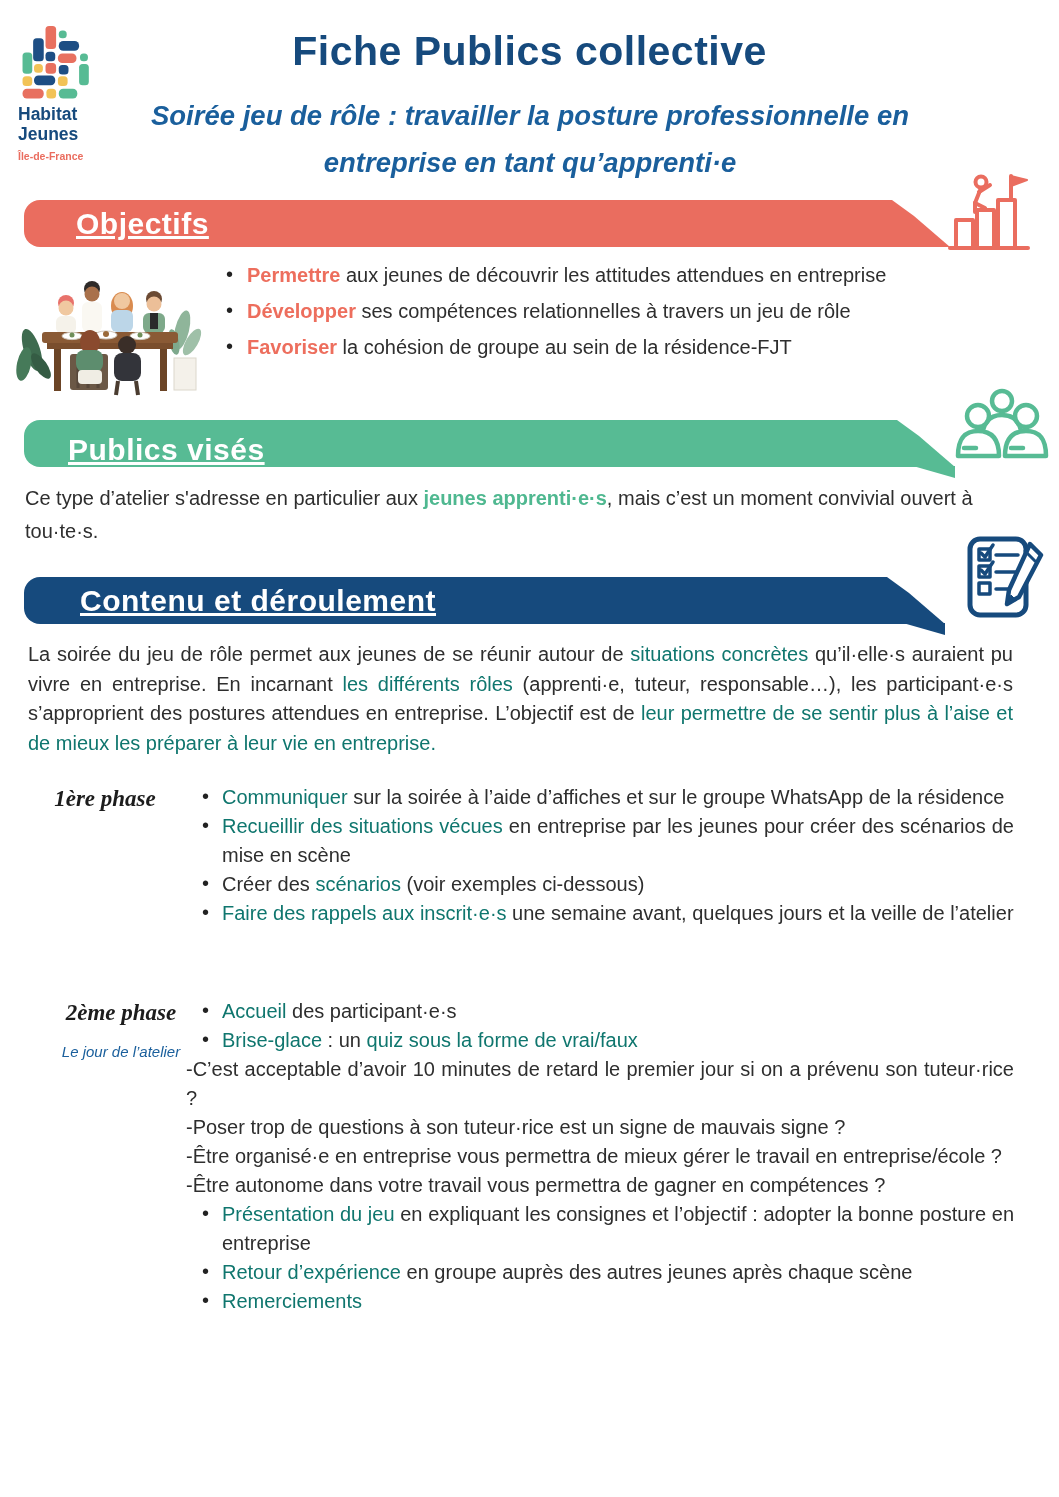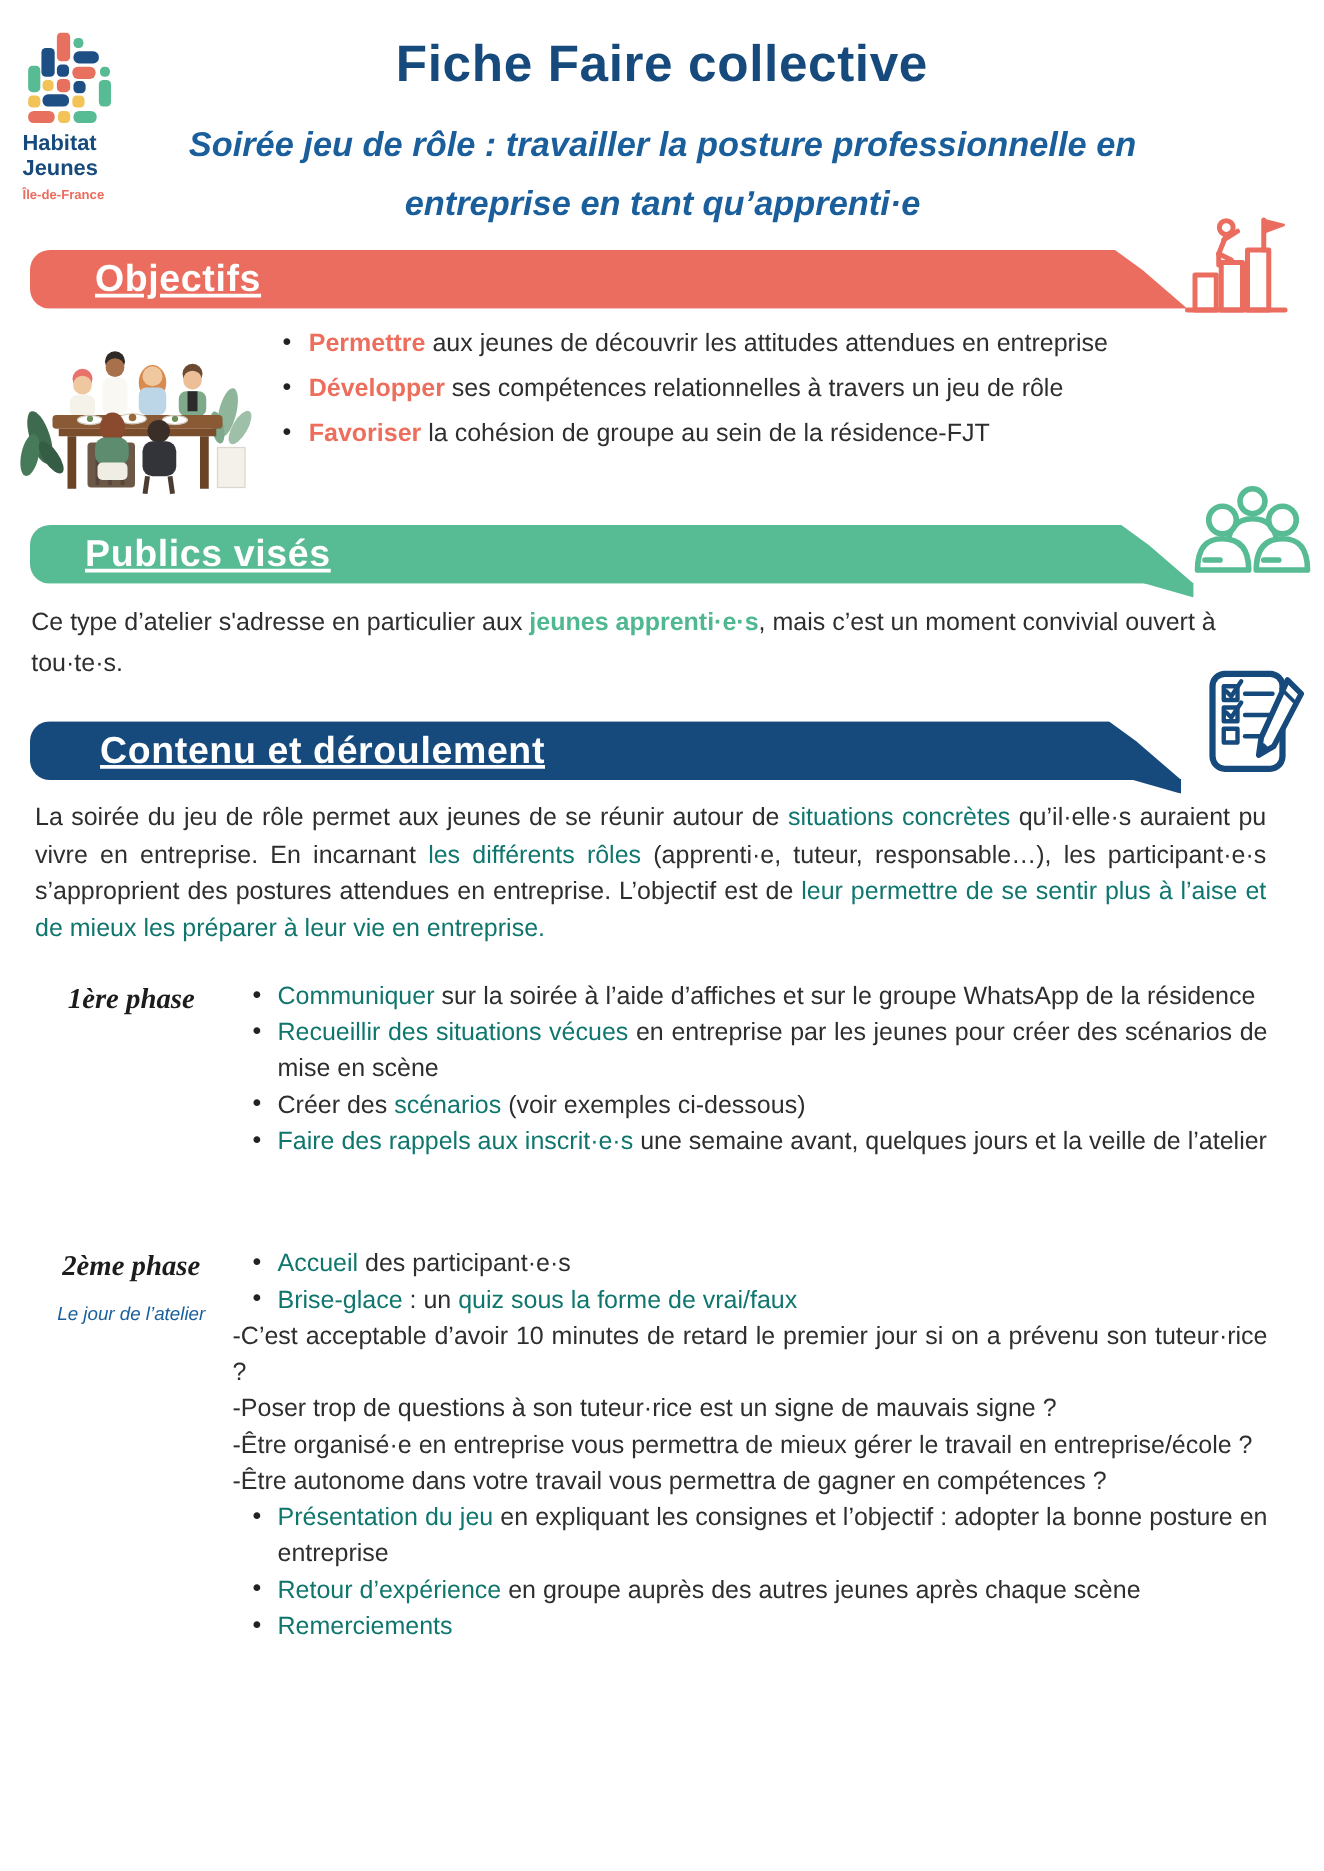--- a/index.html
+++ b/index.html
@@ -16,21 +16,21 @@
   .subtitle{position:absolute;left:60px;top:92px;width:940px;text-align:center;
             font-size:27.5px;font-weight:700;font-style:italic;color:#1a5f9c;line-height:47px;}
   .subtitle-inner{max-width:880px;margin:0 auto;}
 
   
   .ribbon{position:absolute;left:24px;height:47px;display:flex;align-items:center;
           color:#fff;font-weight:800;font-size:30px;letter-spacing:0.5px;
           border-radius:16px 0 0 16px;
           clip-path:polygon(0 0, calc(100% - 58px) 0, calc(100% - 36px) 34%, 100% 100%, 0 100%);}
   .ribbon.orange{top:200px;width:926px;background:#ea6d5f;}
-  .ribbon.green{top:420px;width:931px;background:#57bb94;}
+  .ribbon.green{top:420px;width:931px;background:#57bb94;align-items:flex-end;}
   .ribbon.blue{top:577px;width:921px;background:#164a7d;}
   .ribbon .rlabel{display:block;text-decoration:underline;}
   .pl-orange{padding-left:52px;}
   .pl-green{padding-left:44px;}
   .pl-blue{padding-left:56px;}
   .tail{position:absolute;clip-path:polygon(0 0,100% 0,100% 100%);width:42px;height:12px;}
   .tail.green{left:913px;top:466px;background:#57bb94;}
   .tail.blue{left:903px;top:623px;background:#164a7d;}
 
   .section-icon{position:absolute;}
@@ -51,21 +51,21 @@
 
   .illu{position:absolute;left:14px;top:246px;}
 
   .publics-par{position:absolute;left:25px;top:482px;width:990px;font-size:20px;line-height:33px;}
 
   .contenu-par{position:absolute;left:28px;top:640px;width:985px;font-size:20px;line-height:29.5px;
                text-align:justify;}
 
   .phase-label-box{position:absolute;width:162px;text-align:center;}
   .p1-label{left:24px;top:786px;}
-  .p2-label{left:24px;top:1000px;}
+  .p2-label{left:40px;top:1000px;}
   .phase-label{font-size:23px;font-weight:800;font-style:italic;color:#1c1c1c;font-family:Liberation Serif, serif;}
   .phase-sub{font-size:15px;font-style:italic;color:#1a5f9c;line-height:20px;margin-top:8px;}
   .p2-label .phase-sub{margin-top:16px;}
 
   .phase-content{position:absolute;left:186px;width:828px;font-size:20px;line-height:29px;}
   .p1-content{top:783px;}
   .p2-content{top:997px;}
   .phase-list{list-style:none;margin:0;padding:0;}
   .phase-list li{position:relative;padding-left:36px;text-align:justify;}
   .phase-list li::before{content:"•";position:absolute;left:16px;top:-1px;color:#222;}
@@ -97,21 +97,21 @@
       <rect x="27" y="71" width="11" height="11" rx="4" fill="#f2c357"></rect>
       <rect x="41" y="71" width="21" height="11" rx="5" fill="#57bb94"></rect>
     </g>
   </svg>
   <div class="logo-text">
     <div class="logo-t1">Habitat</div>
     <div class="logo-t1">Jeunes</div>
     <div class="logo-t3">Île-de-France</div>
   </div>
 
-  <div class="title">Fiche Faire collective</div>
+  <div class="title">Fiche Publics collective</div>
   <div class="subtitle">
     <div class="subtitle-inner">Soirée jeu de rôle : travailler la posture professionnelle en entreprise en tant qu’apprenti·e</div>
   </div>
 
   <div class="ribbon orange">
     <span class="rlabel pl-orange">Objectifs</span>
   </div>
   <svg class="section-icon icon-podium" width="84" height="84" viewBox="0 0 84 84">
     <g fill="none" stroke="#ea6d5f" stroke-width="4" stroke-linecap="round" stroke-linejoin="round">
       <rect x="8" y="50" width="17" height="28" fill="#fff"></rect>

